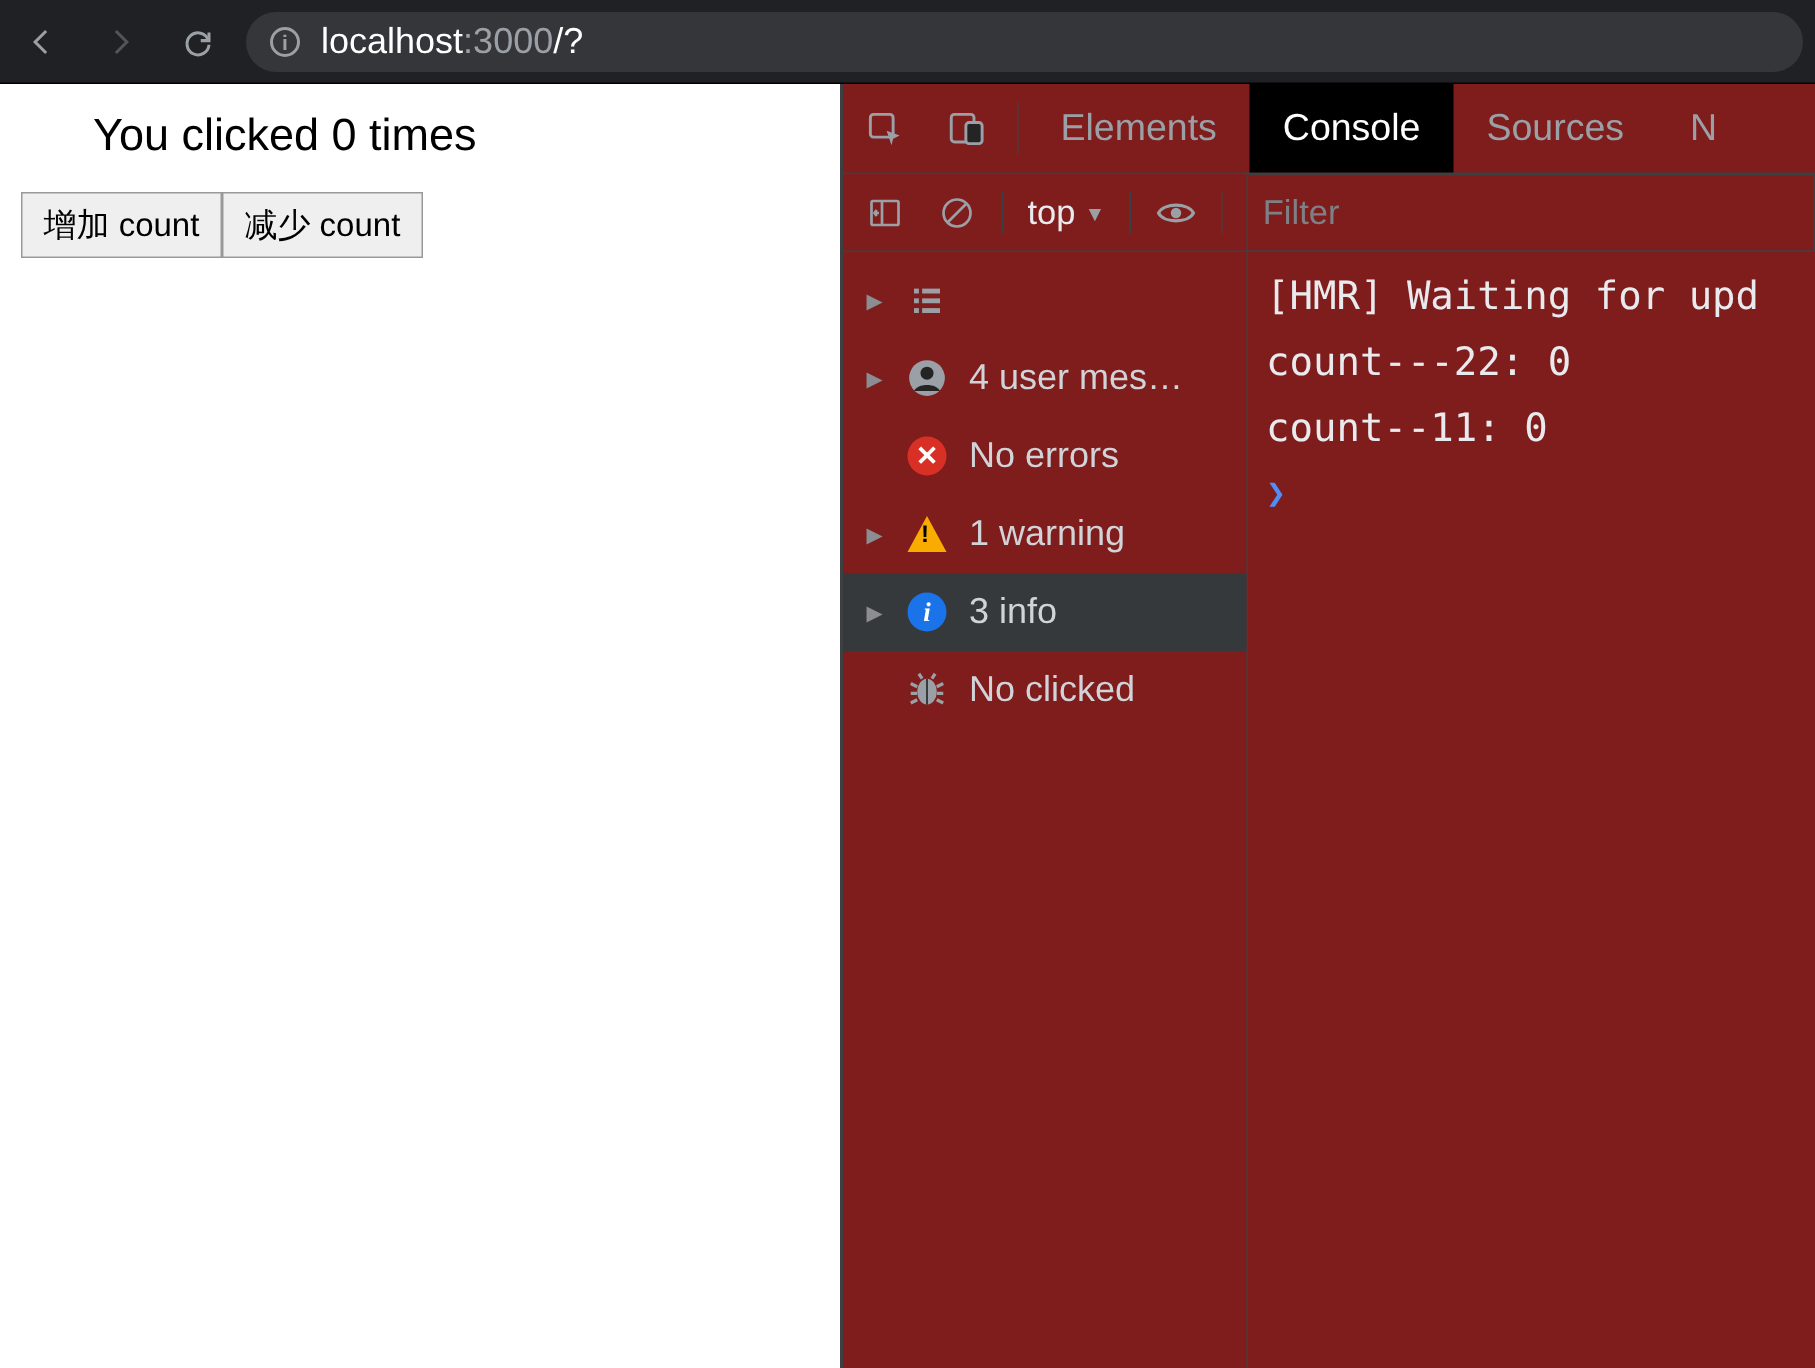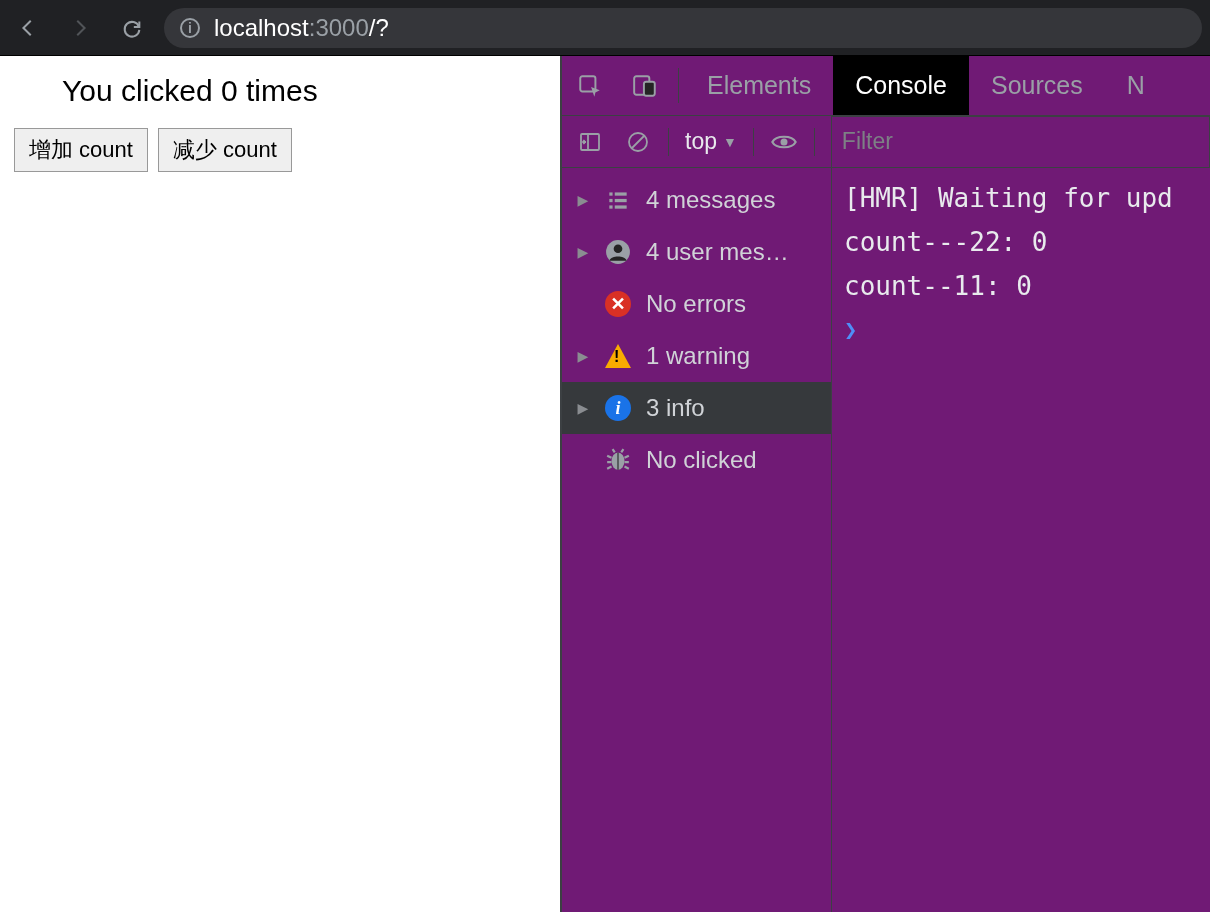--- a/index.html
+++ b/index.html
@@ -14,25 +14,25 @@
   .reload-btn svg { width: 22px; height:22px; }
   .addr { flex: 1; height: 40px; background: #35363a; border-radius: 22px; display: flex; align-items: center; padding: 0 16px; color: #e8eaed; font-size: 24px; gap: 14px; }
   .addr .info-ico { width: 20px; height:20px; border:2px solid #9aa0a6; border-radius:50%; display:flex; align-items:center; justify-content:center; color:#9aa0a6; font-size:14px; font-weight:bold; }
   .addr .host-dim { color:#9aa0a6; }
   .addr .host-bright { color:#fff; }
 
   
   .split { flex:1; display:flex; min-height:0; }
   .page { width: 560px; background:#fff; color:#000; padding:18px 14px; }
   .page h2 { font-size:30px; font-weight:400; margin-bottom:20px;margin-left:48px; }
-  .page .btn-row { display:flex; gap:10px; }
+  .page .btn-row { display:flex; }
   .page button { font-size:22px; padding:6px 14px; background:#efefef; border:1px solid #999; cursor:pointer; font-family:inherit; }
 
   
-  .devtools { flex:1; background:#701a75; color:#9aa0a6; display:flex; flex-direction:column; min-width:0; border-left:2px solid #3c4043; }
+  .devtools { flex:1; background:#7f1d1d; color:#9aa0a6; display:flex; flex-direction:column; min-width:0; border-left:2px solid #3c4043; }
   .dt-tabs { height:60px; display:flex; align-items:stretch; border-bottom:1px solid #3c4043; }
   .dt-tool-ico { width:55px; display:flex; align-items:center; justify-content:center; }
   .dt-tool-ico svg { width:26px; height:26px; stroke:#9aa0a6; fill:none; stroke-width:1.8; }
   .dt-tab-sep { width:1px; background:#3c4043; margin:12px 6px; }
   .dt-tab { padding:0 22px; display:flex; align-items:center; font-size:25px; color:#9aa0a6; cursor:pointer; }
   .dt-tab.active { background:#000; color:#fff; }
 
   .dt-filterbar { height:52px; display:flex; align-items:center; border-bottom:1px solid #3c4043; padding-left:6px; gap:4px; }
   .fb-ico { width:44px; height:44px; display:flex; align-items:center; justify-content:center; }
   .fb-ico svg { width:24px; height:24px; stroke:#9aa0a6; fill:none; stroke-width:1.8; }
@@ -164,21 +164,20 @@
           <span class="ico ico-list">
             <svg viewBox="0 0 24 24">
                 <rect x="4" y="5" width="3" height="3"></rect>
                 <rect x="9" y="5" width="11" height="3"></rect>
                 <rect x="4" y="11" width="3" height="3"></rect>
                 <rect x="9" y="11" width="11" height="3"></rect>
                 <rect x="4" y="17" width="3" height="3"></rect>
                 <rect x="9" y="17" width="11" height="3"></rect>
               </svg>
           </span>
-          <span class="lbl">4 messages</span>
         </div>
 
         <div class="side-row">
           <span class="arrow">▶</span>
           <span class="ico ico-user">
             <svg viewBox="0 0 24 24">
                 <circle cx="12" cy="12" r="11"></circle>
                 <circle cx="12" cy="9" r="4" fill="#242424"></circle>
                 <path d="M4 20 C6 15 18 15 20 20" fill="#242424"></path>
               </svg>

